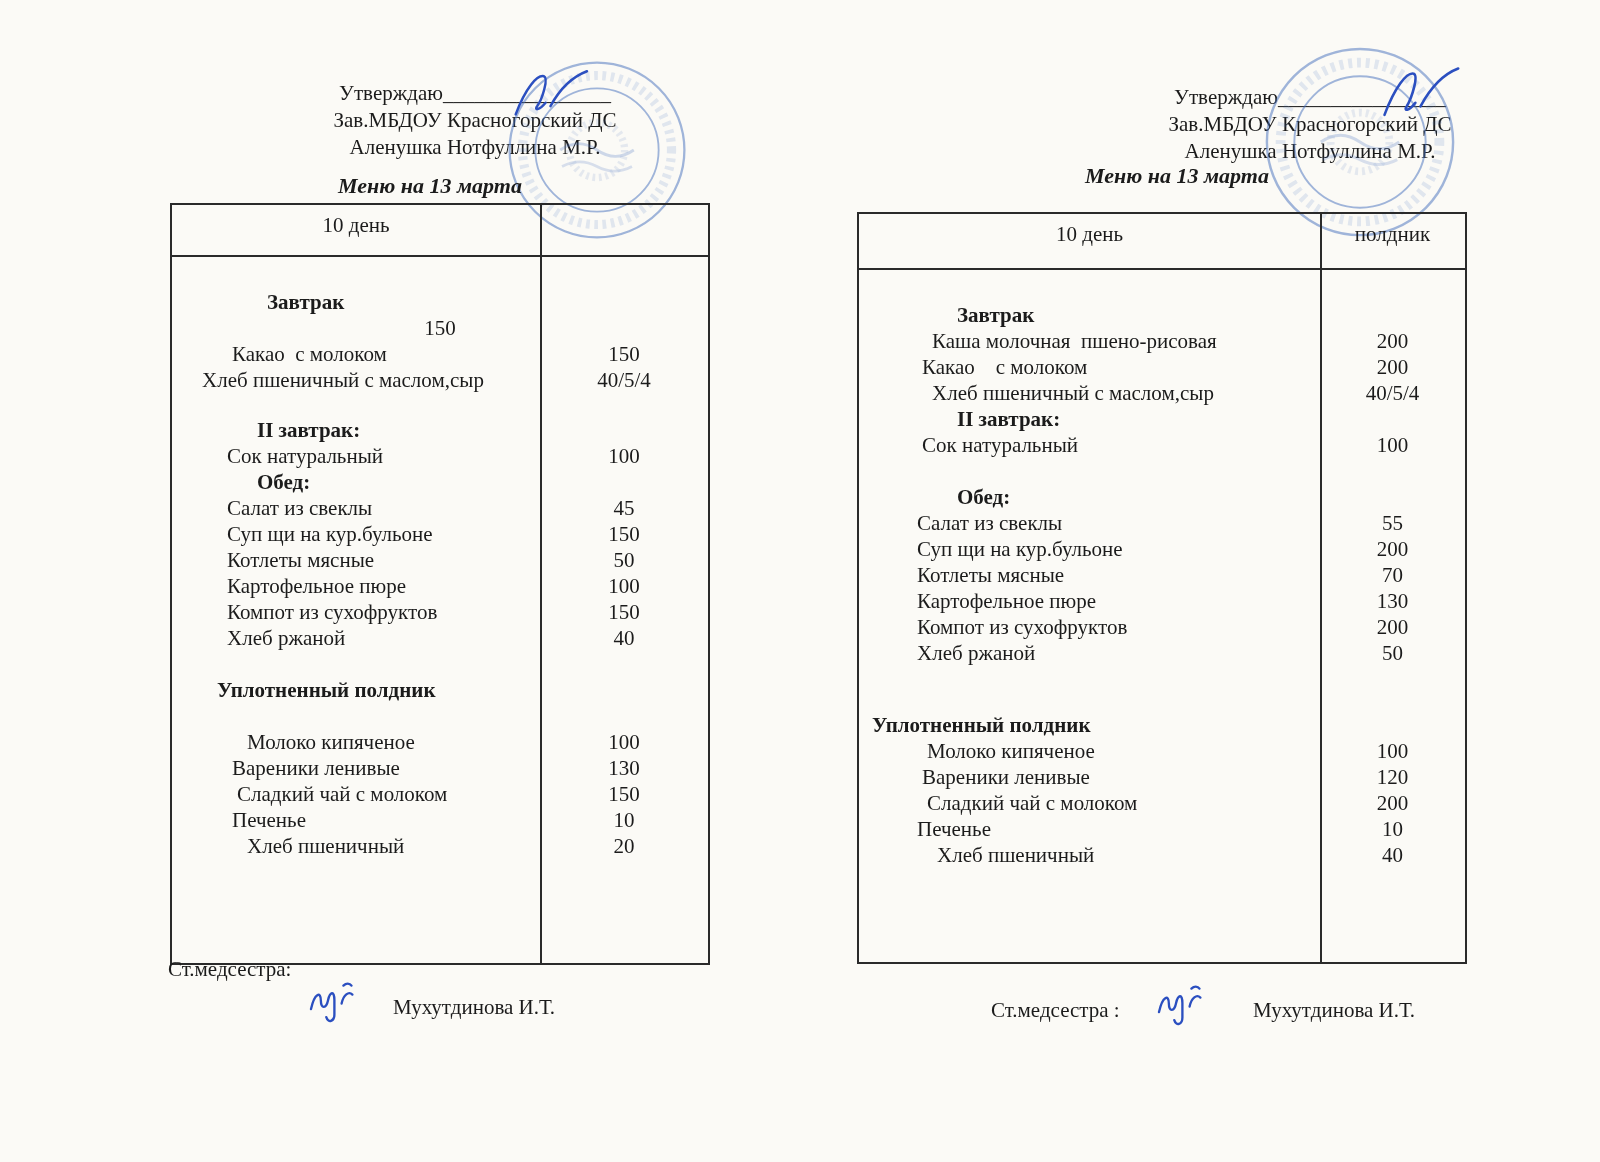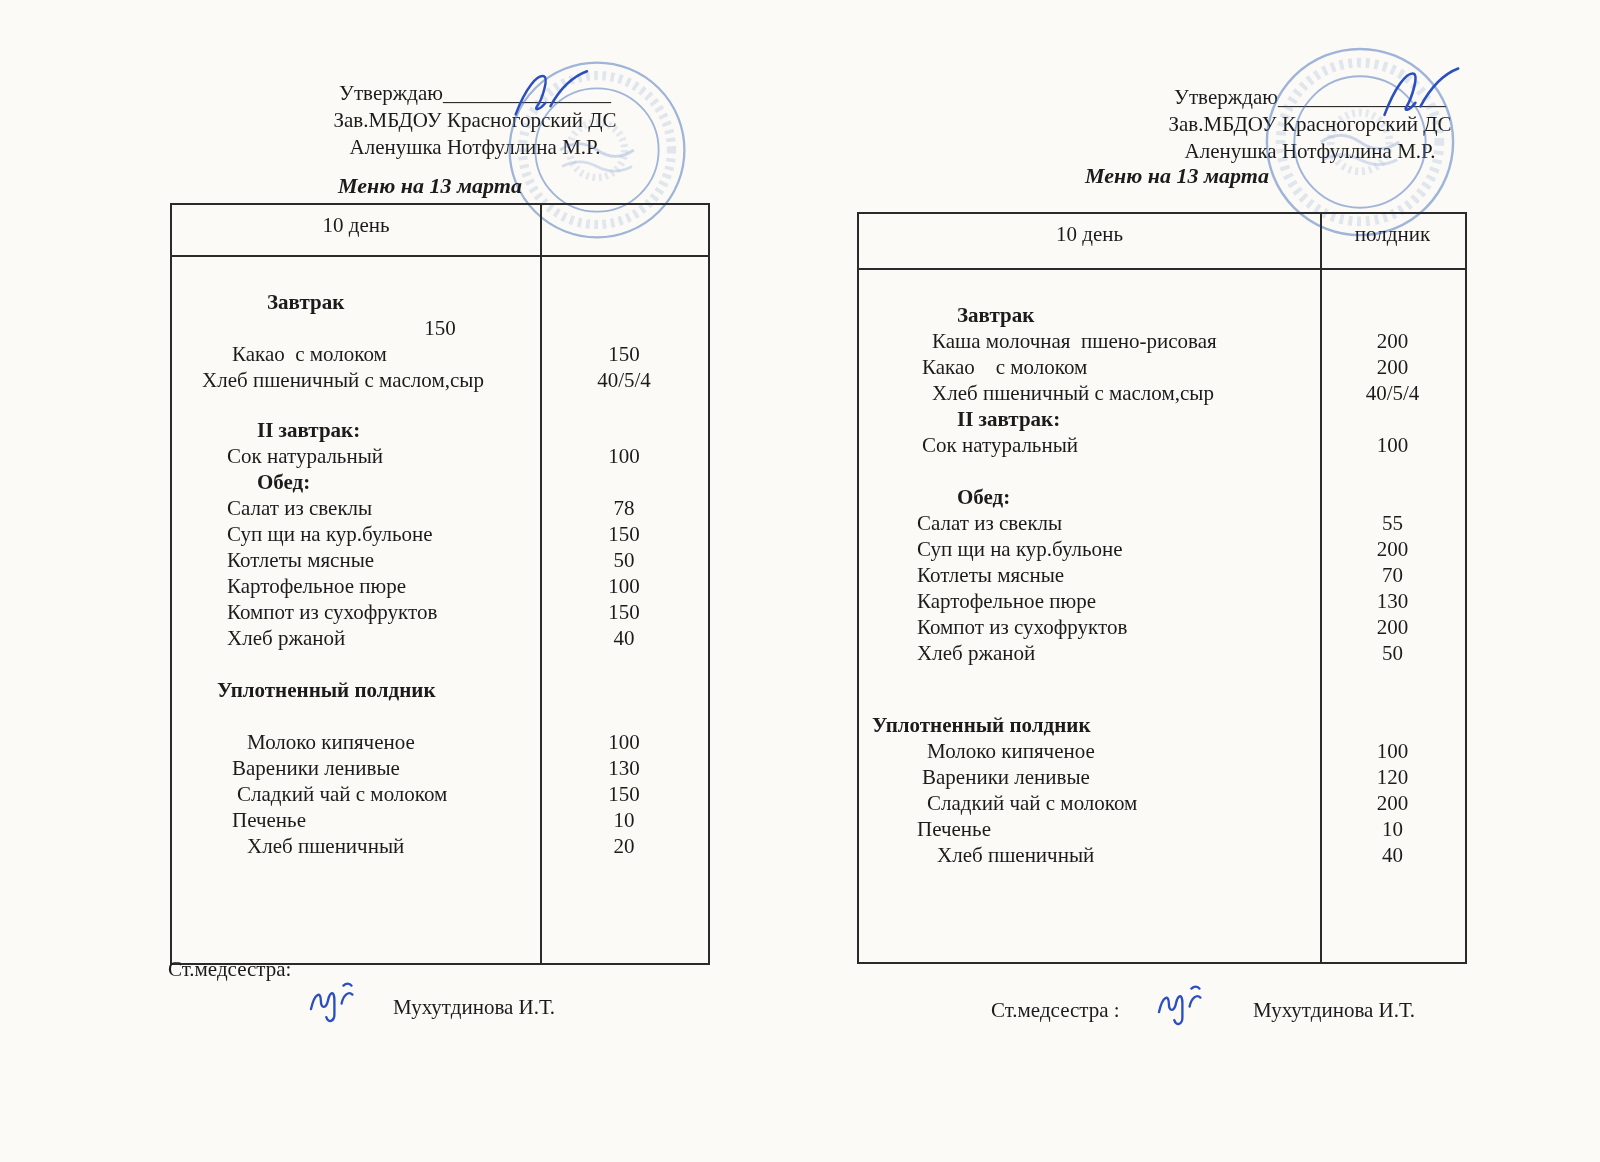--- a/index.html
+++ b/index.html
@@ -109,21 +109,21 @@
         <div class="menu-row">
           <div class="cell-name" style="padding-left: 55px;">Сок натуральный</div>
           <div class="cell-value">100</div>
         </div>
         <div class="menu-row bold">
           <div class="cell-name" style="padding-left: 85px;">Обед:</div>
           <div class="cell-value"></div>
         </div>
         <div class="menu-row">
           <div class="cell-name" style="padding-left: 55px;">Салат из свеклы</div>
-          <div class="cell-value">78</div>
+          <div class="cell-value">45</div>
         </div>
         <div class="menu-row">
           <div class="cell-name" style="padding-left: 55px;">Суп щи на кур.бульоне</div>
           <div class="cell-value">150</div>
         </div>
         <div class="menu-row">
           <div class="cell-name" style="padding-left: 55px;">Котлеты мясные</div>
           <div class="cell-value">50</div>
         </div>
         <div class="menu-row">

